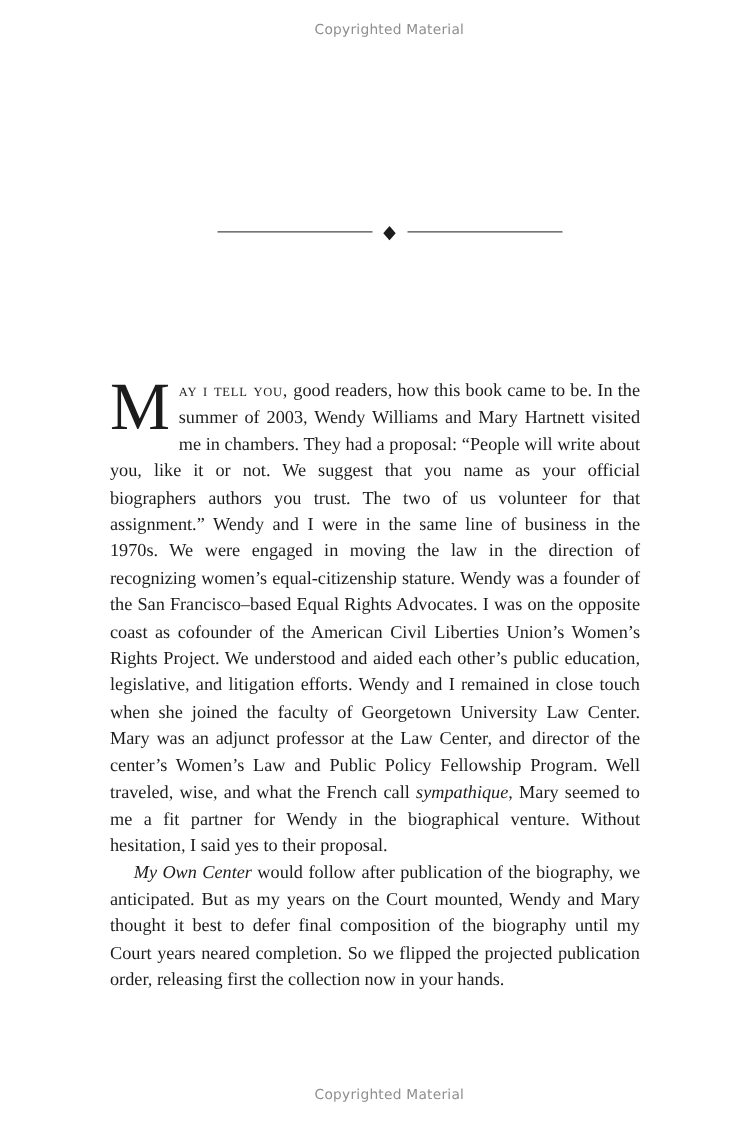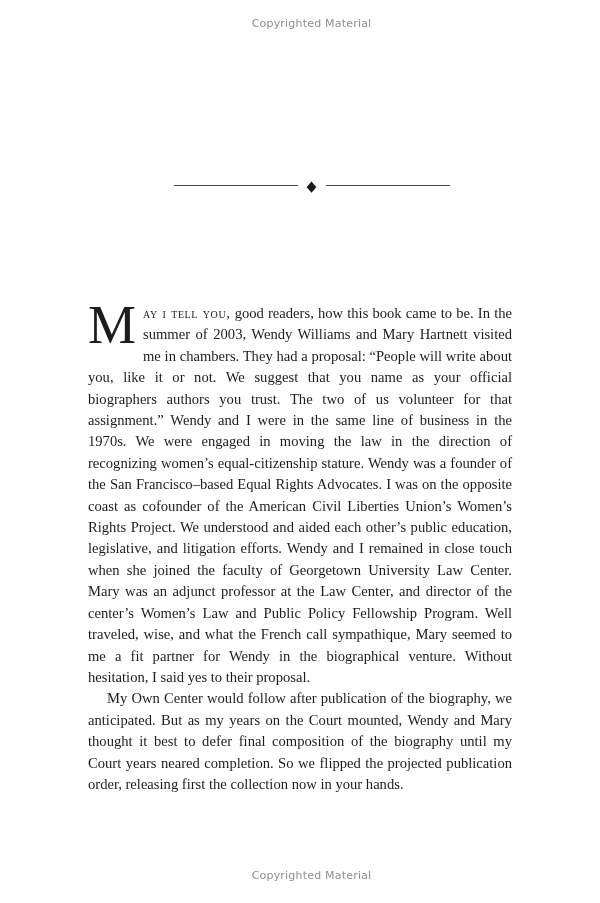--- a/index.html
+++ b/index.html
@@ -84,21 +84,21 @@
     font-size: 54px;
     line-height: 41px;
     padding: 2px 7px 0 0;
     color: #1c1c1c;
   }
   .smallcaps {
     font-variant: small-caps;
     letter-spacing: 0.6px;
     margin-top: 26px;
   }
-  .italic { }
+  .italic { font-style: italic; }
   .page-number {
     position: absolute;
     top: 830px;
     left: 0;
     width: 100%;
     text-align: center;
     font-size: 12.5px;
     color: #1c1c1c;
   }
 </style>

